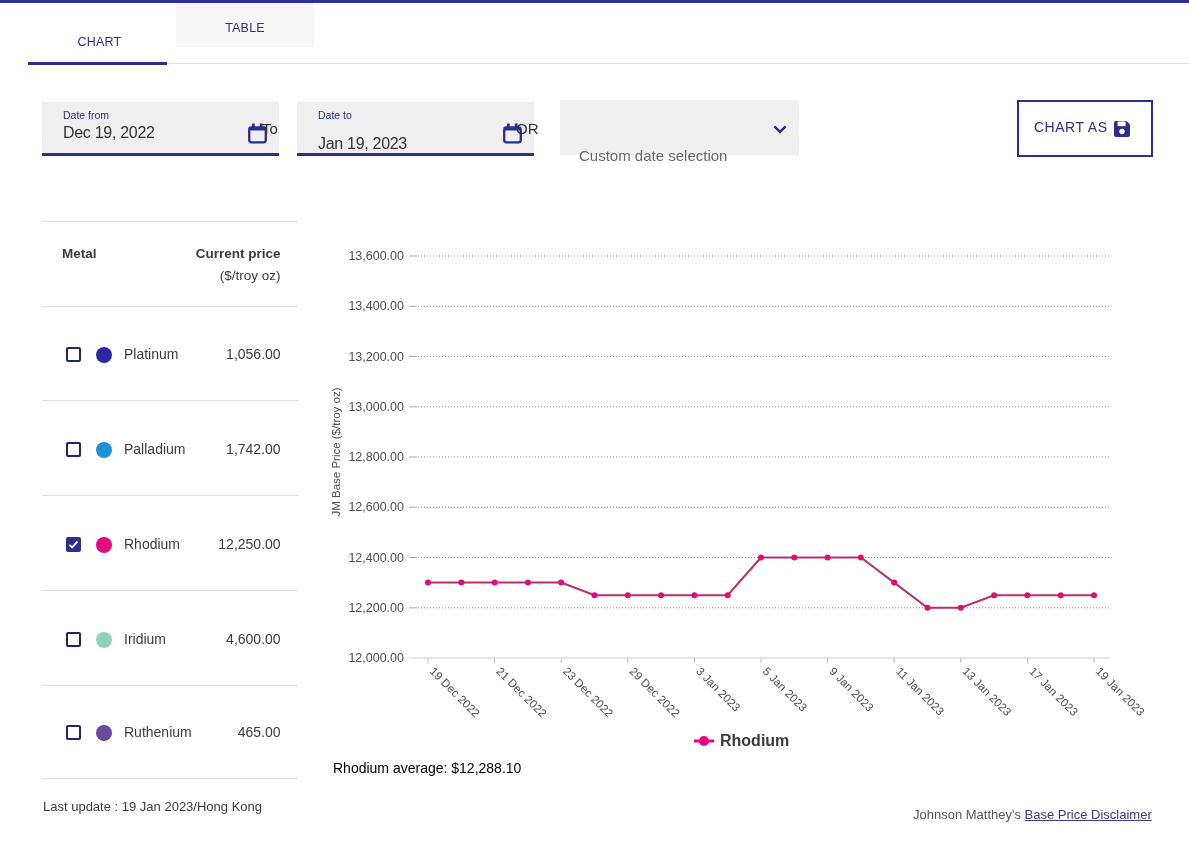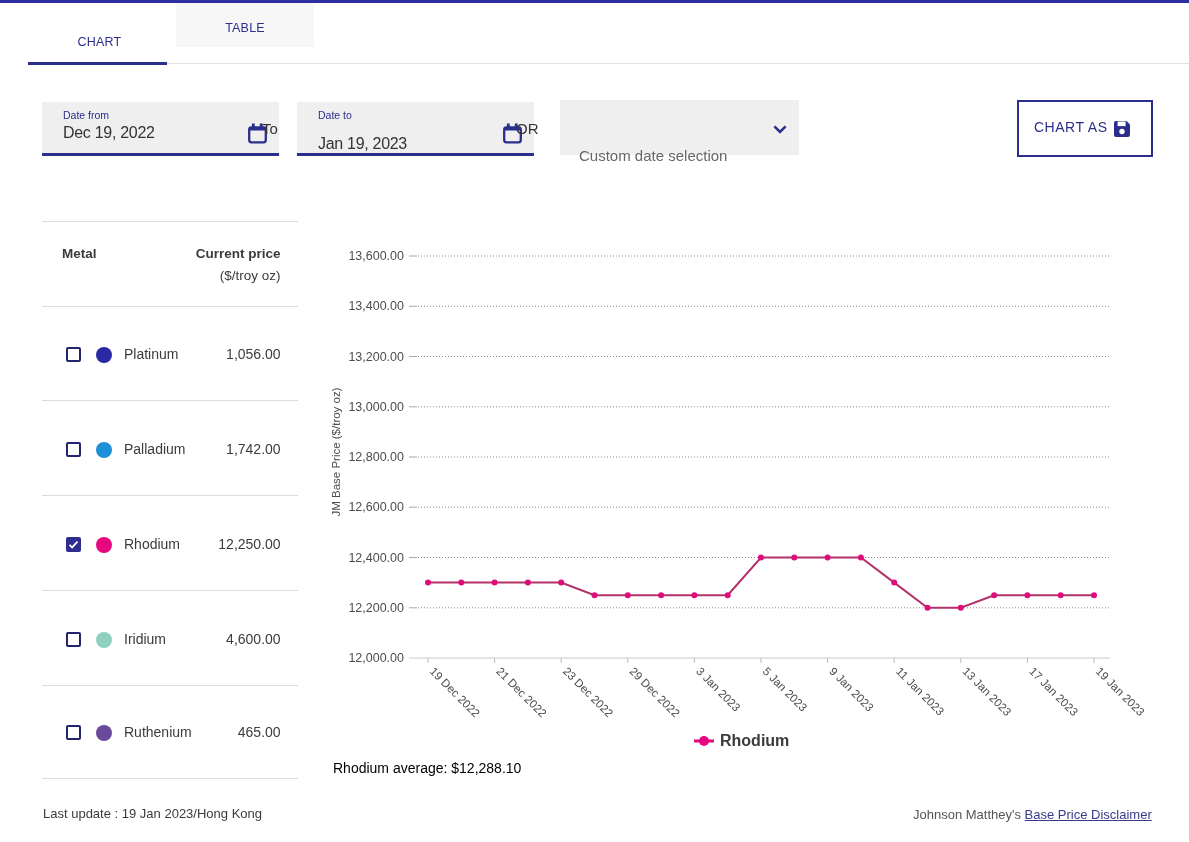--- a/index.html
+++ b/index.html
@@ -18,21 +18,21 @@
 .select { position:absolute; left:560px; top:100px; width:239px; height:55px; background:#efefef; }
 .seltext { position:absolute; left:19px; top:21px; font-size:15px; color:#666;margin-top:26px; }
 .saveas { position:absolute; left:1017px; top:100px; width:136px; height:57px; border:2px solid #2b2e8c; color:#2b2e8c; font-size:14px; letter-spacing:0.5px; }
 .hline { position:absolute; left:42px; width:256px; height:1px; background:#dddddd; }
 .th { position:absolute; font-size:13.5px; font-weight:bold; color:#3b3b3b; }
 .cb { position:absolute; left:66px; width:15px; height:15px; border:2px solid #23246f; border-radius:2px; background:#fff; }
 .cbc { background:#2c2d8f; border-color:#2c2d8f; display:flex; align-items:center; justify-content:center; }
 .dot { position:absolute; left:96px; width:16px; height:16px; border-radius:50%; }
 .mname { position:absolute; left:124px; font-size:14px; color:#3b3b3b; }
 .mprice { position:absolute; right:908.4px; font-size:14px; color:#3b3b3b; }
-.lastupd { position:absolute; left:43px; top:799px; font-size:13px; color:#3b3b3b;margin-top:7px; }
+.lastupd { position:absolute; left:43px; top:799px; font-size:13px; color:#3b3b3b; }
 .legend { position:absolute; left:694px; top:732px; display:flex; align-items:center; }
 .legtext { font-size:16px; font-weight:bold; color:#3b3b3b; margin-left:6px; }
 .avg { position:absolute; left:333px; top:760px; font-size:14px; color:#000000; }
 .disc { position:absolute; top:807px; left:913px; font-size:13px; color:#555; }
 .disc span { color:#3a3a8c; text-decoration:underline; }
 </style>
 </head>
 <body>
 <div class="topbar"></div>
 <div class="tab1">CHART</div>

